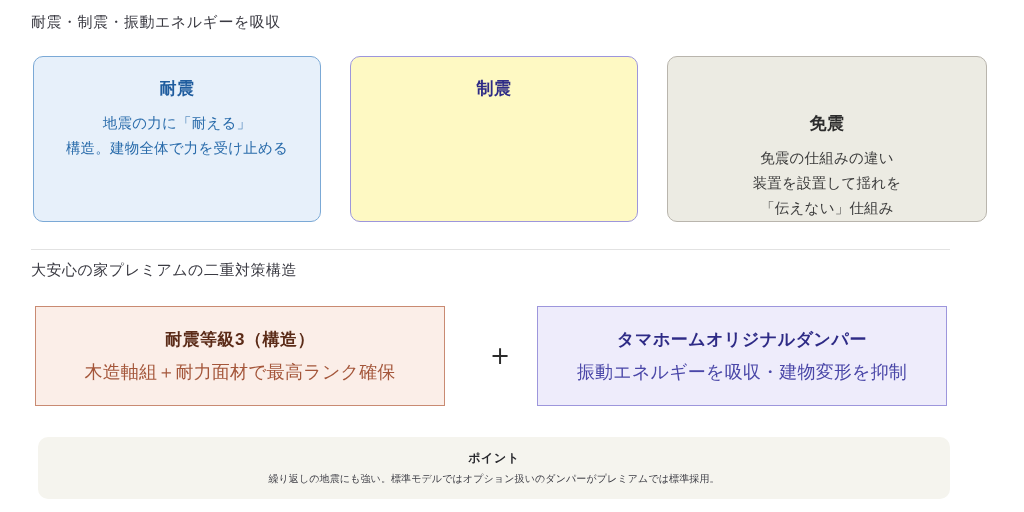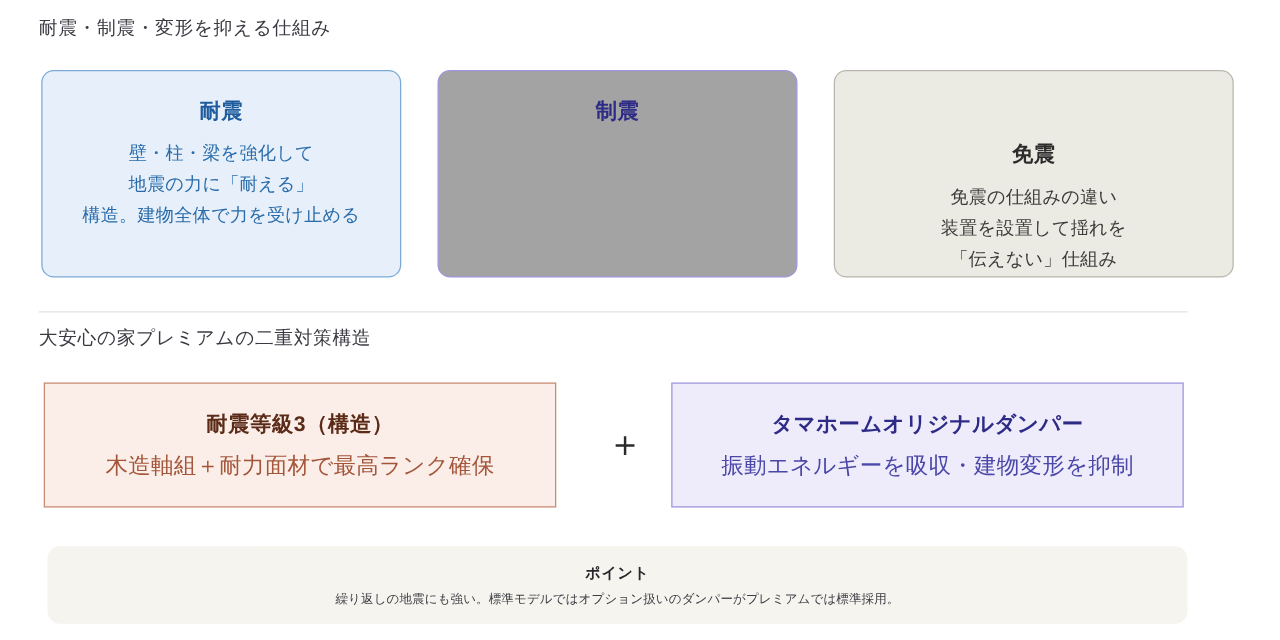--- a/index.html
+++ b/index.html
@@ -54,21 +54,21 @@
     letter-spacing:.2px;
     padding:0 6px;
   }
 
   #card-taishin{left:33px;top:56px;width:288px;height:166px;
     background:#e7f0fa;border-color:#7ba9d6;}
   #card-taishin .c-title{color:#1f5c9e;}
   #card-taishin .c-body{color:#2a6cab;}
 
   #card-seishin{left:350px;top:56px;width:288px;height:166px;
-    background:#a3a3a3;border-color:#9d96dc;gap:36px;}
+    background:#fef9c3;border-color:#9d96dc;gap:36px;}
   #card-seishin .c-title{color:#2e2b86;}
   #card-seishin .c-body{color:#4a47a8;}
 
   #card-menshin{left:667px;top:56px;width:320px;height:166px;
     background:#ecebe3;border-color:#b9b5ad;justify-content:flex-end;}
   #card-menshin .c-title{color:#2c2c2c;}
   #card-menshin .c-body{color:#3b3b3b;}
 
   
   .card2{
@@ -124,26 +124,25 @@
   }
   #point-panel .p-body{
     font-size:10px;color:#3c3c44;letter-spacing:.1px;
   }
 </style>
 </head>
 <body>
 
 <div class="canvas">
 
-  <div class="section-title" id="sec1-title">耐震・制震・変形を抑える仕組み</div>
+  <div class="section-title" id="sec1-title">耐震・制震・振動エネルギーを吸収</div>
 
   <div class="card" id="card-taishin">
     <div class="c-title">耐震</div>
     <div class="c-body">
-      <div>壁・柱・梁を強化して</div>
       <div>地震の力に「耐える」</div>
       <div>構造。建物全体で力を受け止める</div>
     </div>
   </div>
 
   <div class="card" id="card-seishin">
     <div class="c-title">制震</div>
   </div>
 
   <div class="card" id="card-menshin">

